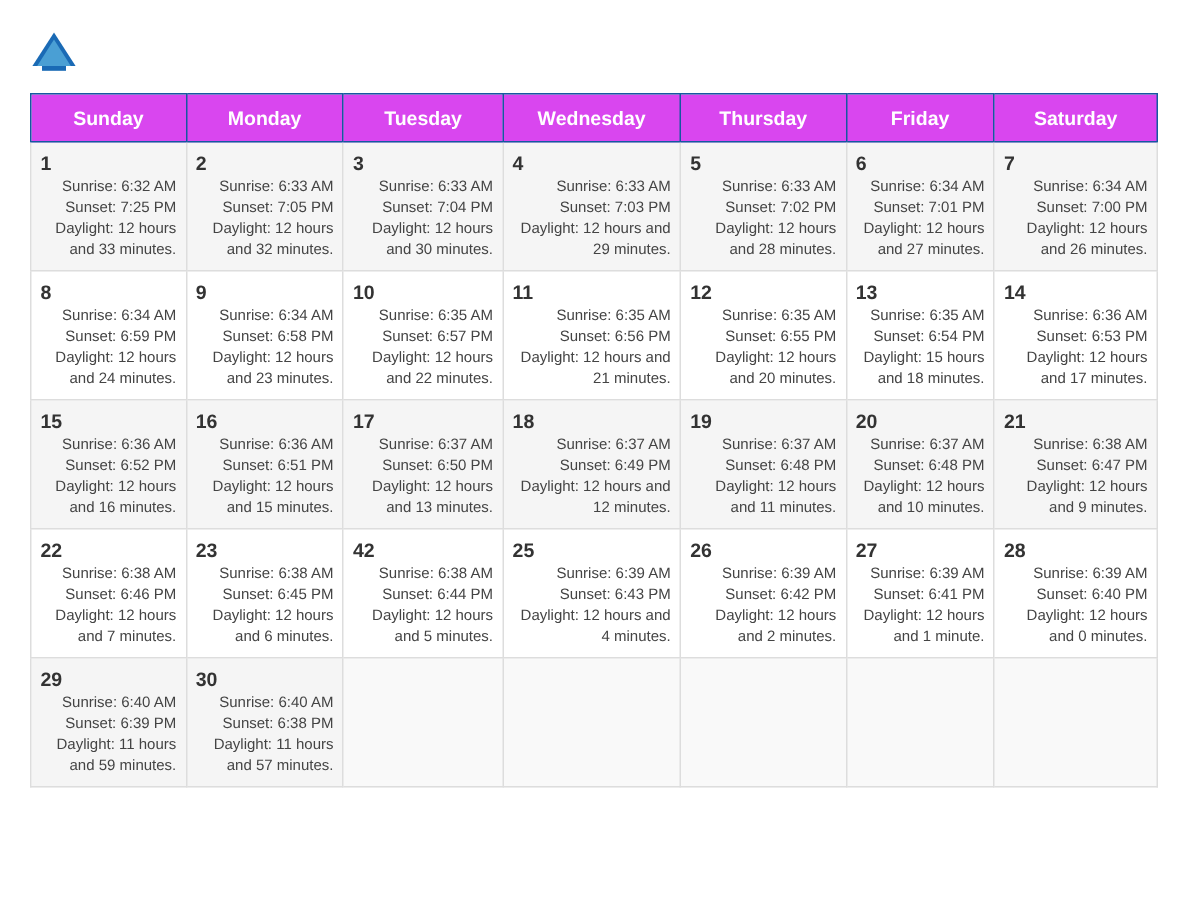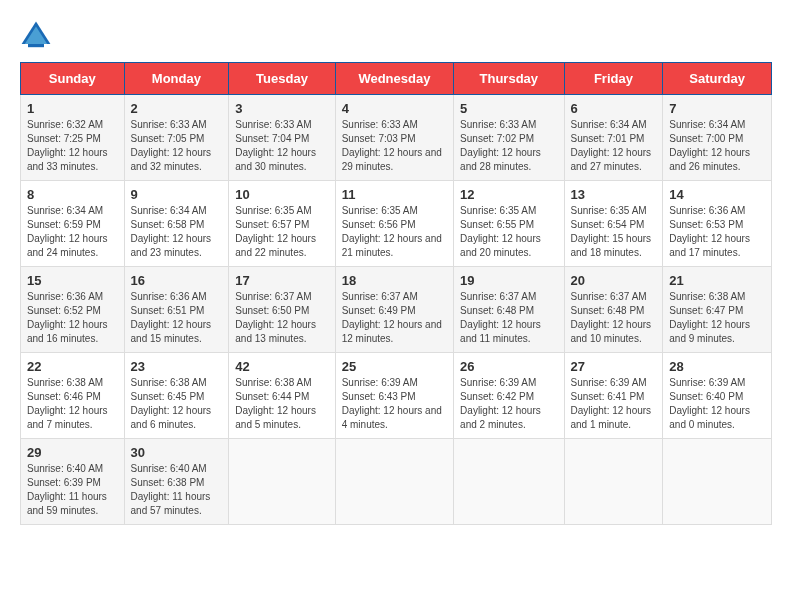--- a/index.html
+++ b/index.html
@@ -45,21 +45,21 @@
     .subtitle {
       font-size: 16px;
       color: #555;
     }
     table {
       width: 100%;
       border-collapse: collapse;
       font-size: 11px;
     }
     thead tr {
-      background-color: #ef4444;
+      background-color: #d946ef;
       color: #fff;
     }
     thead th {
       padding: 8px 6px;
       font-size: 13px;
       font-weight: bold;
       border: 1px solid #1558a0;
     }
     tbody tr {
       vertical-align: top;
@@ -81,20 +81,21 @@
       font-size: 13px;
       font-weight: bold;
       color: #333;
       display: block;
       margin-bottom: 2px;
     }
     .day-info {
       font-size: 10px;
       color: #444;
       line-height: 1.4;
+      text-align: right;
     }
     .empty-cell {
       background: #f9f9f9;
     }
   </style>
 </head>
 <body>
 
 <div class="header">
   <div class="logo">

